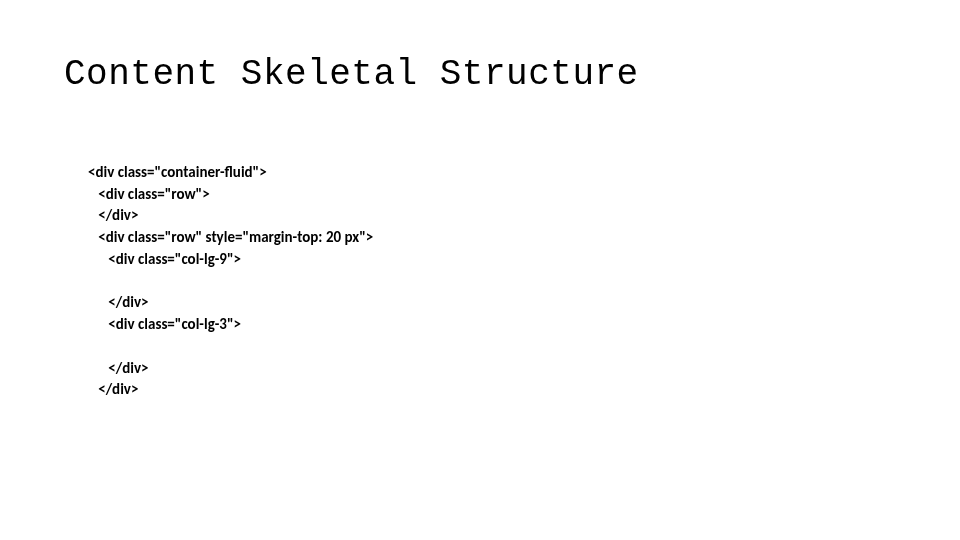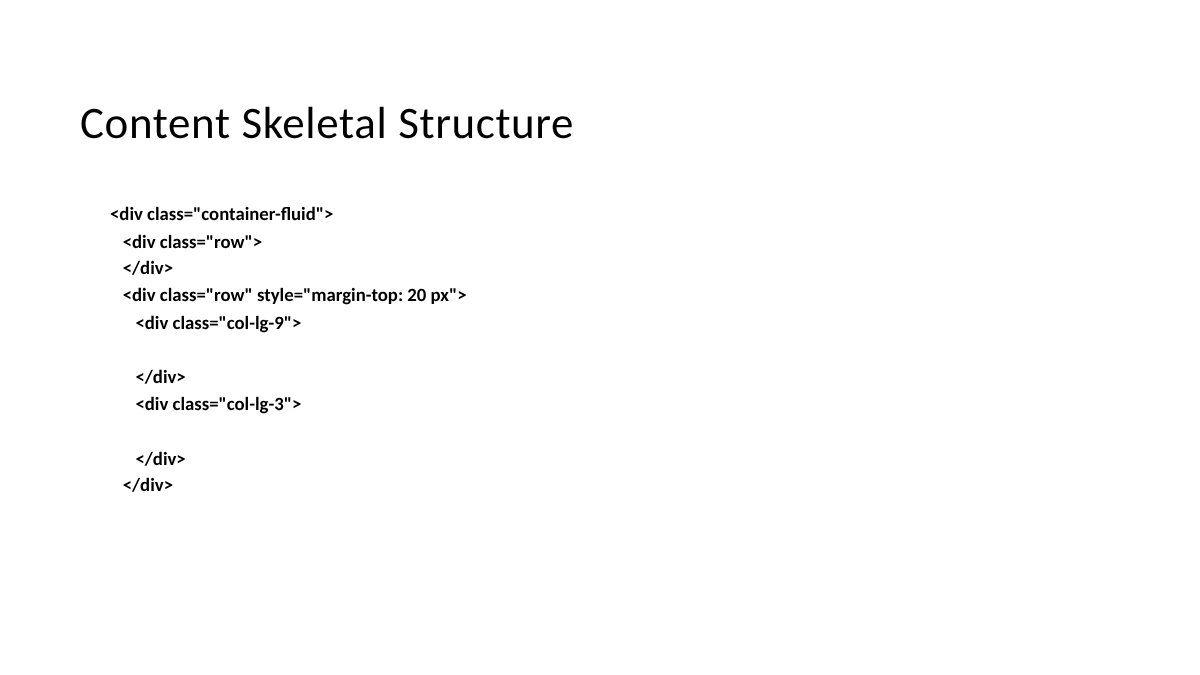--- a/index.html
+++ b/index.html
@@ -11,24 +11,25 @@
       width: 960px;
       height: 540px;
       background: #ffffff;
       font-family: Calibri, "Segoe UI", Arial, sans-serif;
       color: #000000;
       position: relative;
     }
     .slide-title {
       position: absolute;
       left: 64px;
-      top: 76px;
+      top: 54px;
       font-size: 36px;
       font-weight: 400;
       letter-spacing: 0.5px;
+      font-family: Liberation Mono, monospace;
     }
     .code-block {
       position: absolute;
       left: 88px;
       top: 140px;
       font-size: 15px;
       font-weight: 700;
       line-height: 1.45;
       font-family: Calibri, "Segoe UI", Arial, sans-serif;
       white-space: pre;

